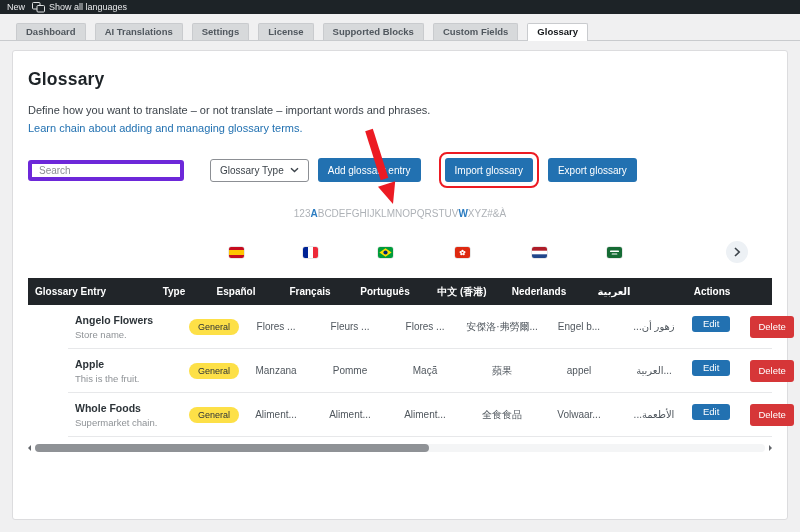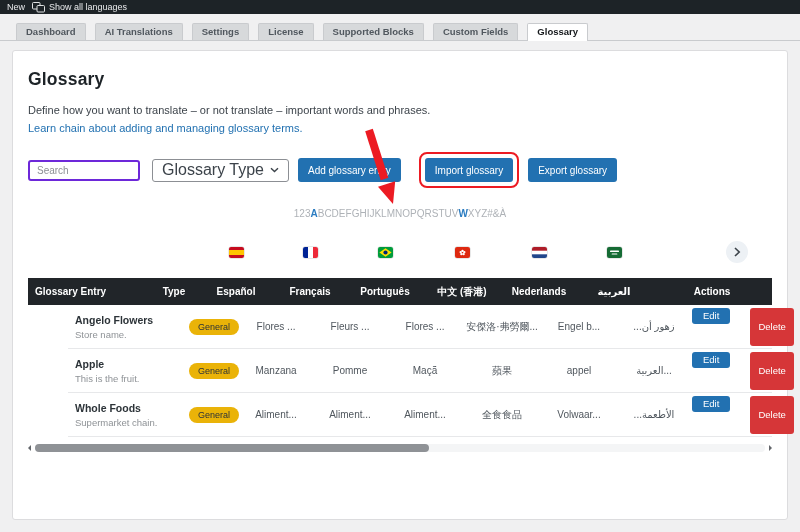--- a/index.html
+++ b/index.html
@@ -37,29 +37,29 @@
     padding: 18px 15px 0 15px;
   }
   .page-title { font-size: 17.5px; font-weight: 700; color: #1d2327; letter-spacing: .2px; }
   .desc { font-size: 11px; color: #3c434a; margin-top: 14px; }
   .bullets { margin: 10px 0 0 0; padding-left: 23px; font-size: 11px; color: #3c434a; }
   .bullets li { margin: 4px 0; }
   .learn-link { display: inline-block; margin-top: 6px; font-size: 11px; color: #2271b1; cursor: pointer; text-decoration: none; }
   
   .toolbar { display: flex; align-items: center; margin-top: 16px; }
   .search-input {
-    width: 112px; height: 21px; border: 2px solid #6d28d9; border-radius: 3px;
+    width: 156px; height: 21px; border: 4px solid #6d28d9; border-radius: 3px;
     font-size: 10px; padding: 0 7px; color: #3c434a; outline: none;
     font-family: inherit;
   }
   .search-input::placeholder { color: #8c8f94; }
   .type-select {
-    margin-left: 12px; height: 23px; border: 1px solid #8c8f94; border-radius: 3px;
+    margin-left: 26px; height: 23px; border: 1px solid #8c8f94; border-radius: 3px;
     background: #fff; display: flex; align-items: center; gap: 6px;
-    padding: 0 9px; font-size: 16px; color: #3c434a; cursor: pointer; white-space: nowrap;
+    padding: 0 9px; font-size: 10px; color: #3c434a; cursor: pointer; white-space: nowrap;
   }
   .btn {
     height: 24px; background: #2271b1; color: #fff; border: none; border-radius: 3px;
     font-size: 10px; font-family: inherit; padding: 0 10px; cursor: pointer; white-space: nowrap;
   }
   .btn-add { margin-left: 9px; }
   .btn-export { margin-left: 9px; }
   .import-wrap {
     display: inline-flex; margin-left: 18px;
     border: 2.5px solid #ec1b23; border-radius: 8px; padding: 4px;
@@ -93,26 +93,26 @@
   }
   .th { text-align: center; }
   .th.first { text-align: left; padding-left: 7px; }
   .th.last { text-align: center; }
   .trow { height: 44px; border-bottom: 1px solid #e7e8ea; margin-left: 40px; }
   .cell { text-align: center; font-size: 10px; color: #50575e; }
   .entry-cell { text-align: left; padding-left: 7px; }
   .entry-name { font-size: 10.5px; font-weight: 700; color: #2c3338; }
   .entry-note { font-size: 9.5px; color: #8e9296; margin-top: 3px; }
   .badge {
-    display: inline-block; background: #eab308; color: #2c3338;
+    display: inline-block; background: #fde047; color: #2c3338;
     font-size: 9px; padding: 3px 9px; border-radius: 10px;
   }
   .actions-cell { display: flex; justify-content: flex-end; gap: 20px; padding-right: 10px; }
   .btn-edit { height: 16px; padding: 0 11px; font-size: 9.5px; }
-  .btn-delete { height: 38px; padding: 4px 8px; font-size: 9.5px; background: #d63638; }
+  .btn-delete { height: 22px; padding: 4px 8px; font-size: 9.5px; background: #d63638; }
   
   .hscroll { display: flex; align-items: center; gap: 4px; margin-top: 7px; }
   .sb-arrow { width: 0; height: 0; border: 3.5px solid transparent; cursor: pointer; }
   .sb-left  { border-right-color: #63666b; border-left-width: 0; }
   .sb-right { border-left-color: #63666b; border-right-width: 0; }
   .sb-track { flex: 1; height: 8px; background: #f4f5f6; border-radius: 4px; position: relative; }
   .sb-thumb { position: absolute; left: 0; top: 0; height: 8px; width: 54%; background: #8f9296; border-radius: 4px; cursor: grab; }
   
   .annot { position: absolute; left: 0; top: 0; width: 800px; height: 532px; pointer-events: none; z-index: 40; }
 </style>

